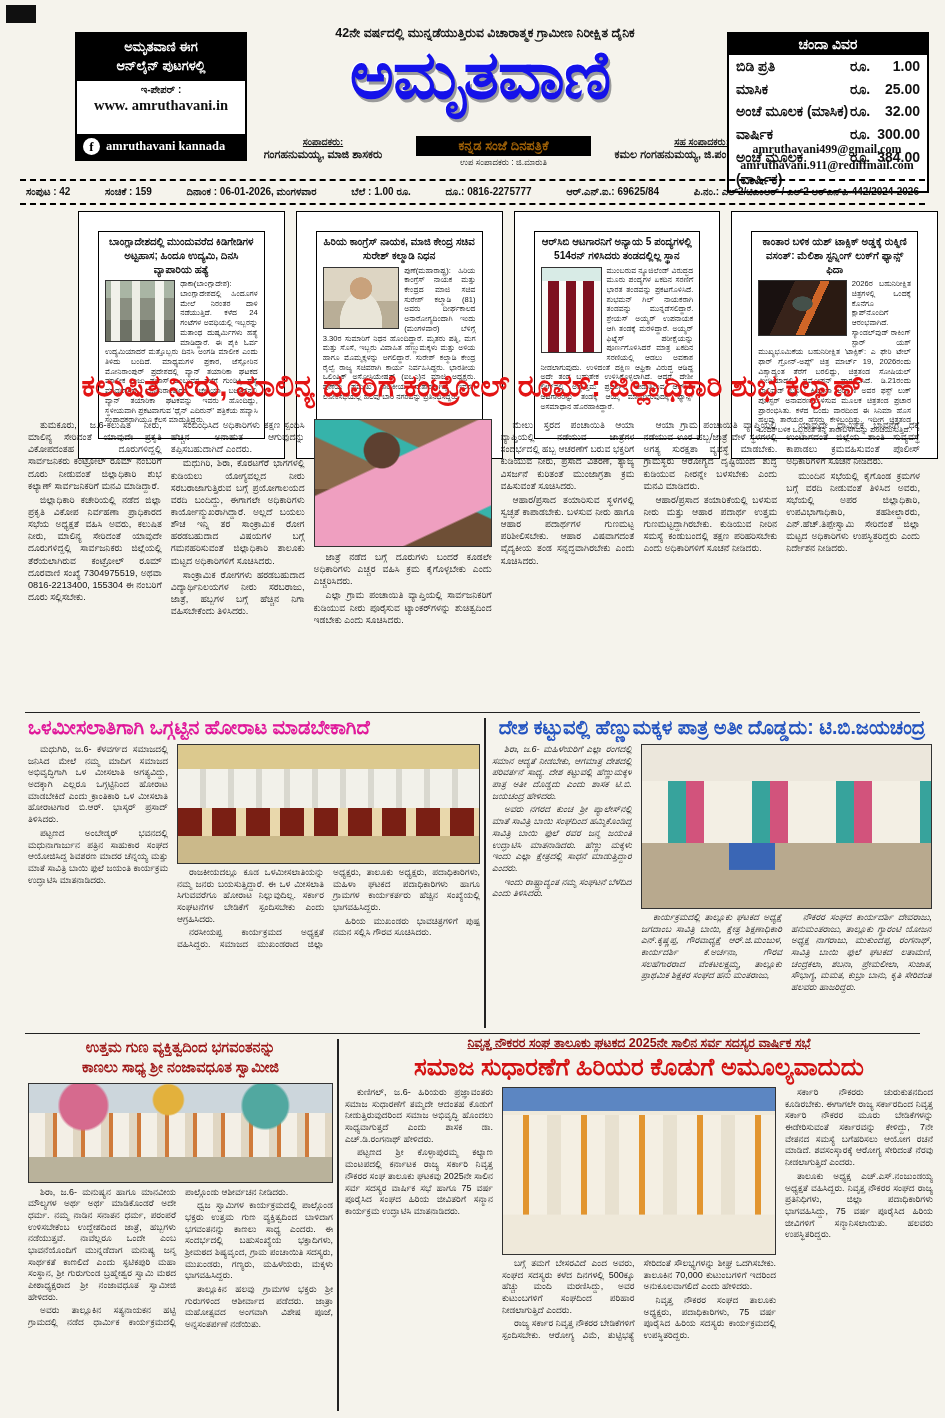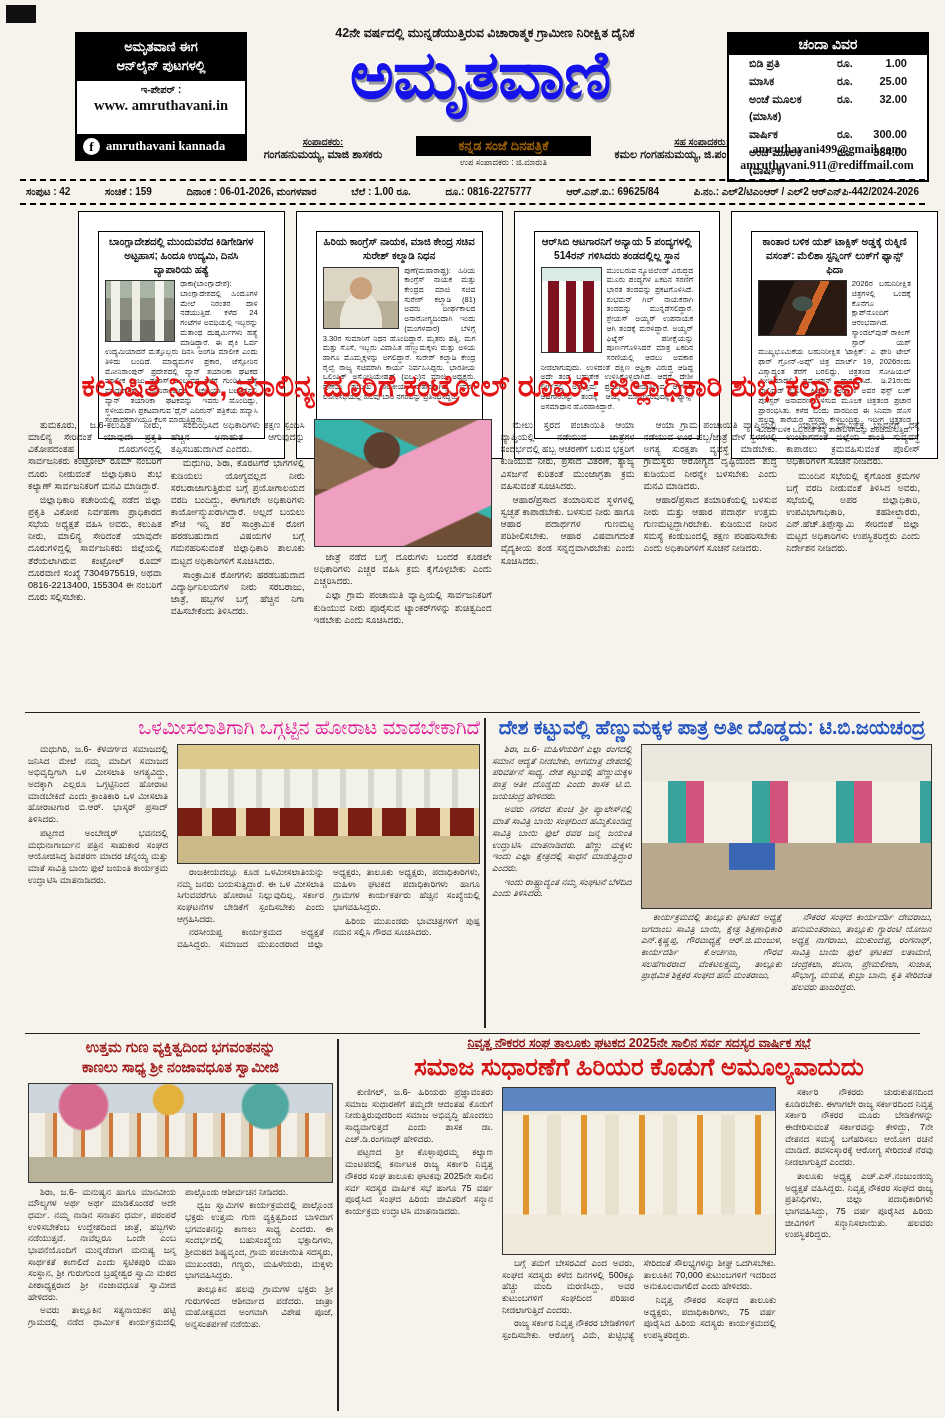--- a/index.html
+++ b/index.html
@@ -16,21 +16,21 @@
   .tagline{left:250px;top:26px;width:470px;text-align:center;font-weight:bold;font-size:12.5px;}
   .main-title{left:232px;top:40px;width:496px;text-align:center;font-size:67px;font-weight:bold;color:#1512ea;line-height:1.05;text-shadow:2px 3px 0 #9a9a9a,-1px -1px 0 #fff;letter-spacing:-1px;}
   .editors-row{left:238px;top:136px;width:566px;display:flex;justify-content:space-between;align-items:flex-start;gap:8px;}
   .ed-block{text-align:center;}
   .ed-label{font-size:9.5px;font-weight:bold;text-decoration:underline;}
   .ed-name{font-size:11px;font-weight:bold;}
   .paper-box{background:#000;color:#a16207;font-weight:bold;font-size:13px;text-align:center;padding:2px 8px;}
   .sub-ed{font-size:8.5px;text-align:center;margin-top:1px;}
   .subsbox{left:727px;top:32px;width:202px;border:2px solid #000;background:#fff;box-sizing:border-box;}
   .subs-title{background:#000;color:#fff;text-align:center;font-weight:bold;font-size:14px;padding:2px 0;}
-  .subs-row{display:flex;font-size:11px;font-weight:bold;padding:0 20px;line-height:1.62;}
+  .subs-row{display:flex;font-size:14px;font-weight:bold;padding:0 7px;line-height:1.62;}
   .subs-label{flex:1;}
   .subs-unit{width:26px;}
   .subs-amt{width:44px;text-align:right;}
   .emails{left:710px;top:141px;width:234px;text-align:center;font-weight:bold;font-size:12px;font-family:"Liberation Serif",serif;line-height:1.35;}
   
   .infobar{left:20px;top:179px;width:905px;box-sizing:border-box;border-top:2.5px dashed #000;border-bottom:2.5px dashed #000;padding:5px 6px;display:flex;justify-content:space-between;gap:4px;font-size:10px;font-weight:bold;white-space:nowrap;overflow:hidden;}
   
   .topboxes{left:78px;top:211px;width:860px;height:155px;display:grid;grid-template-columns:repeat(4,1fr);gap:11px;}
   .tbox{border:1.5px solid #000;padding:19px;background:#fff;box-sizing:border-box;}
   .tbox-in{border:1px solid #000;height:100%;box-sizing:border-box;padding:3px 6px;overflow:hidden;}
@@ -52,21 +52,21 @@
   .main-head{left:25px;top:369px;width:895px;text-align:center;font-size:30px;font-weight:bold;color:#e31414;letter-spacing:0;}
   .main-body{left:28px;top:419px;width:892px;height:290px;display:flex;gap:9px;}
   .ncol{flex:1;font-size:9.2px;line-height:1.32;text-align:justify;overflow:hidden;}
   .ncol p,.tcols p{margin:0 0 2px;text-indent:12px;}
   .photo-col{flex:0 0 178px;display:flex;flex-direction:column;overflow:hidden;}
   .dc-photo{width:178px;height:128px;margin-bottom:4px;flex:0 0 auto;}
   .photo-col .tcols{font-size:9.2px;line-height:1.32;text-align:justify;overflow:hidden;}
   
   .rule{background:#222;}
   .art2{left:28px;top:716px;width:452px;}
-  .art2-head{color:#e0189a;font-size:19.5px;font-weight:normal;text-align:right;margin:0 0 5px;}
+  .art2-head{color:#e0189a;font-size:19.5px;font-weight:bold;text-align:left;margin:0 0 5px;}
   .art-body{display:flex;gap:9px;}
   .art2 .art-body{height:282px;}
   .sidecol{flex:0 0 140px;font-size:9px;line-height:1.3;text-align:justify;overflow:hidden;}
   .sidecol p{margin:0 0 2px;text-indent:12px;}
   .wrapcol{flex:1;display:flex;flex-direction:column;overflow:hidden;}
   .a2photo{width:100%;height:120px;margin-bottom:3px;flex:0 0 auto;}
   .twocol{column-count:2;column-gap:9px;font-size:9px;line-height:1.3;text-align:justify;overflow:hidden;flex:1;}
   .twocol p{margin:0 0 2px;text-indent:12px;}
   .art3{left:492px;top:716px;width:440px;}
   .art3-head{color:#2353c0;font-size:19.5px;font-weight:bold;text-align:center;margin:0 0 5px;}

